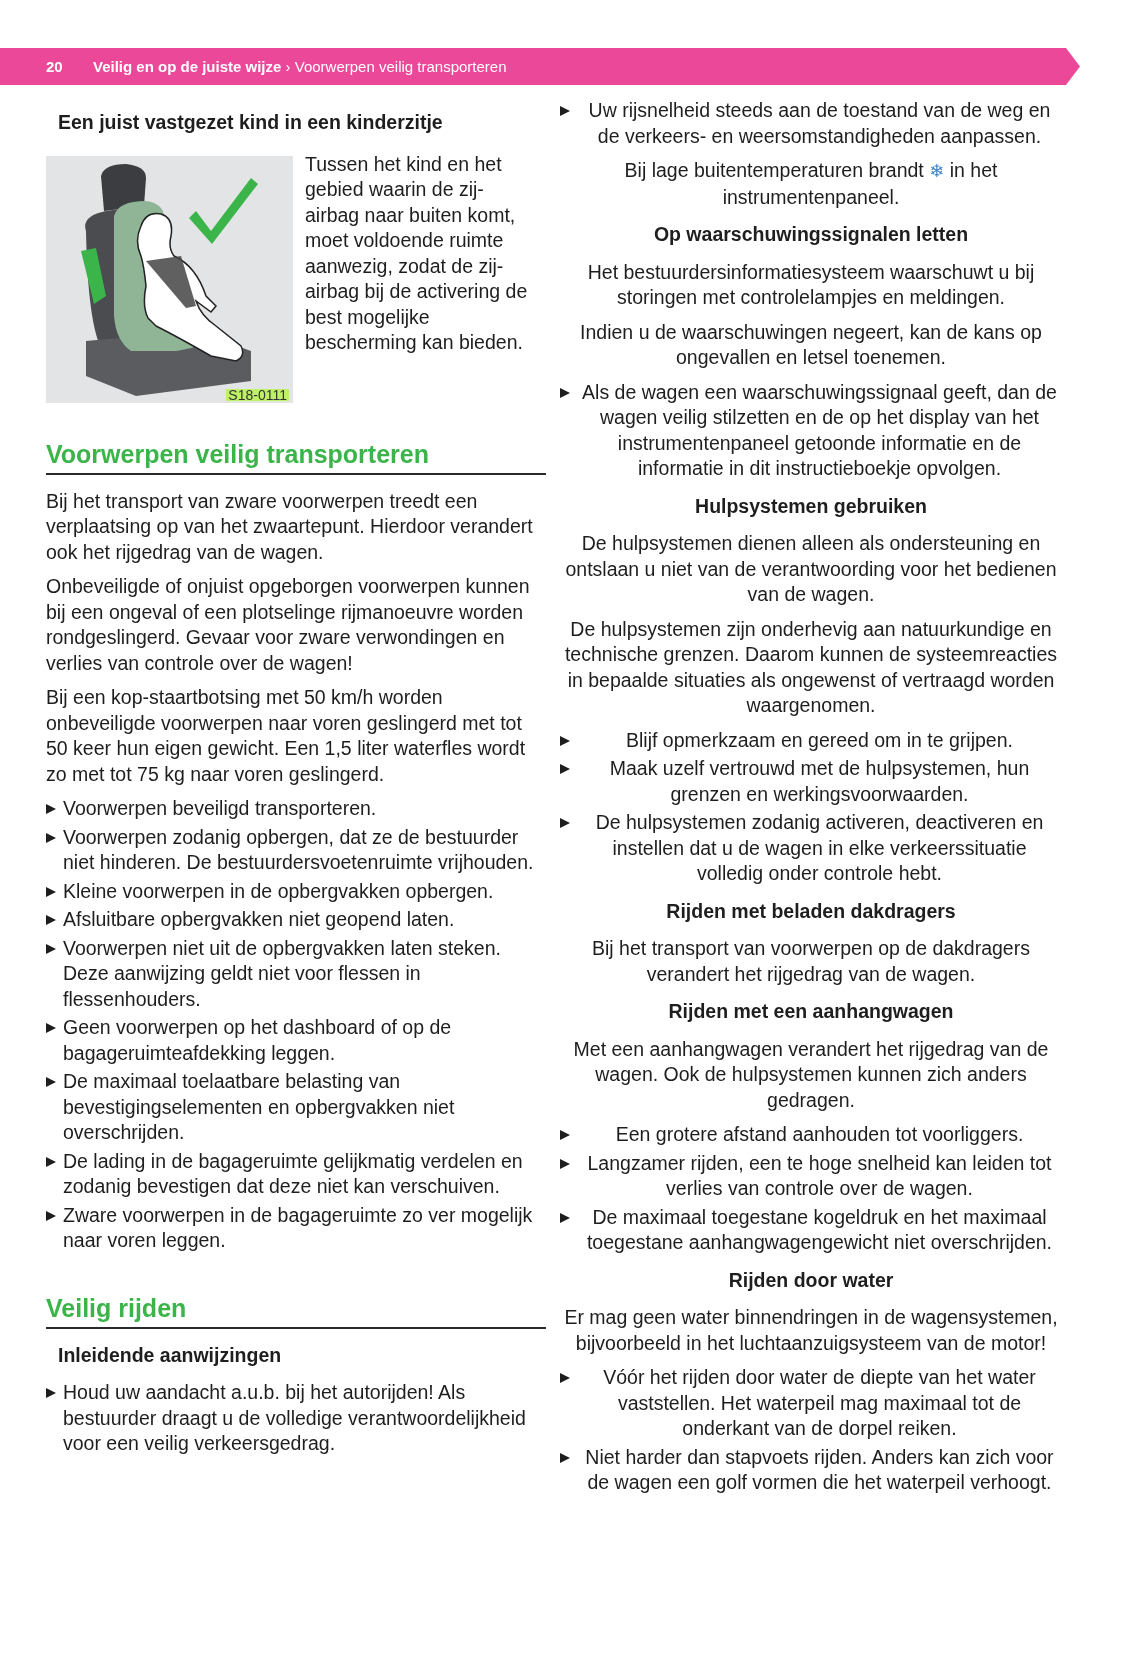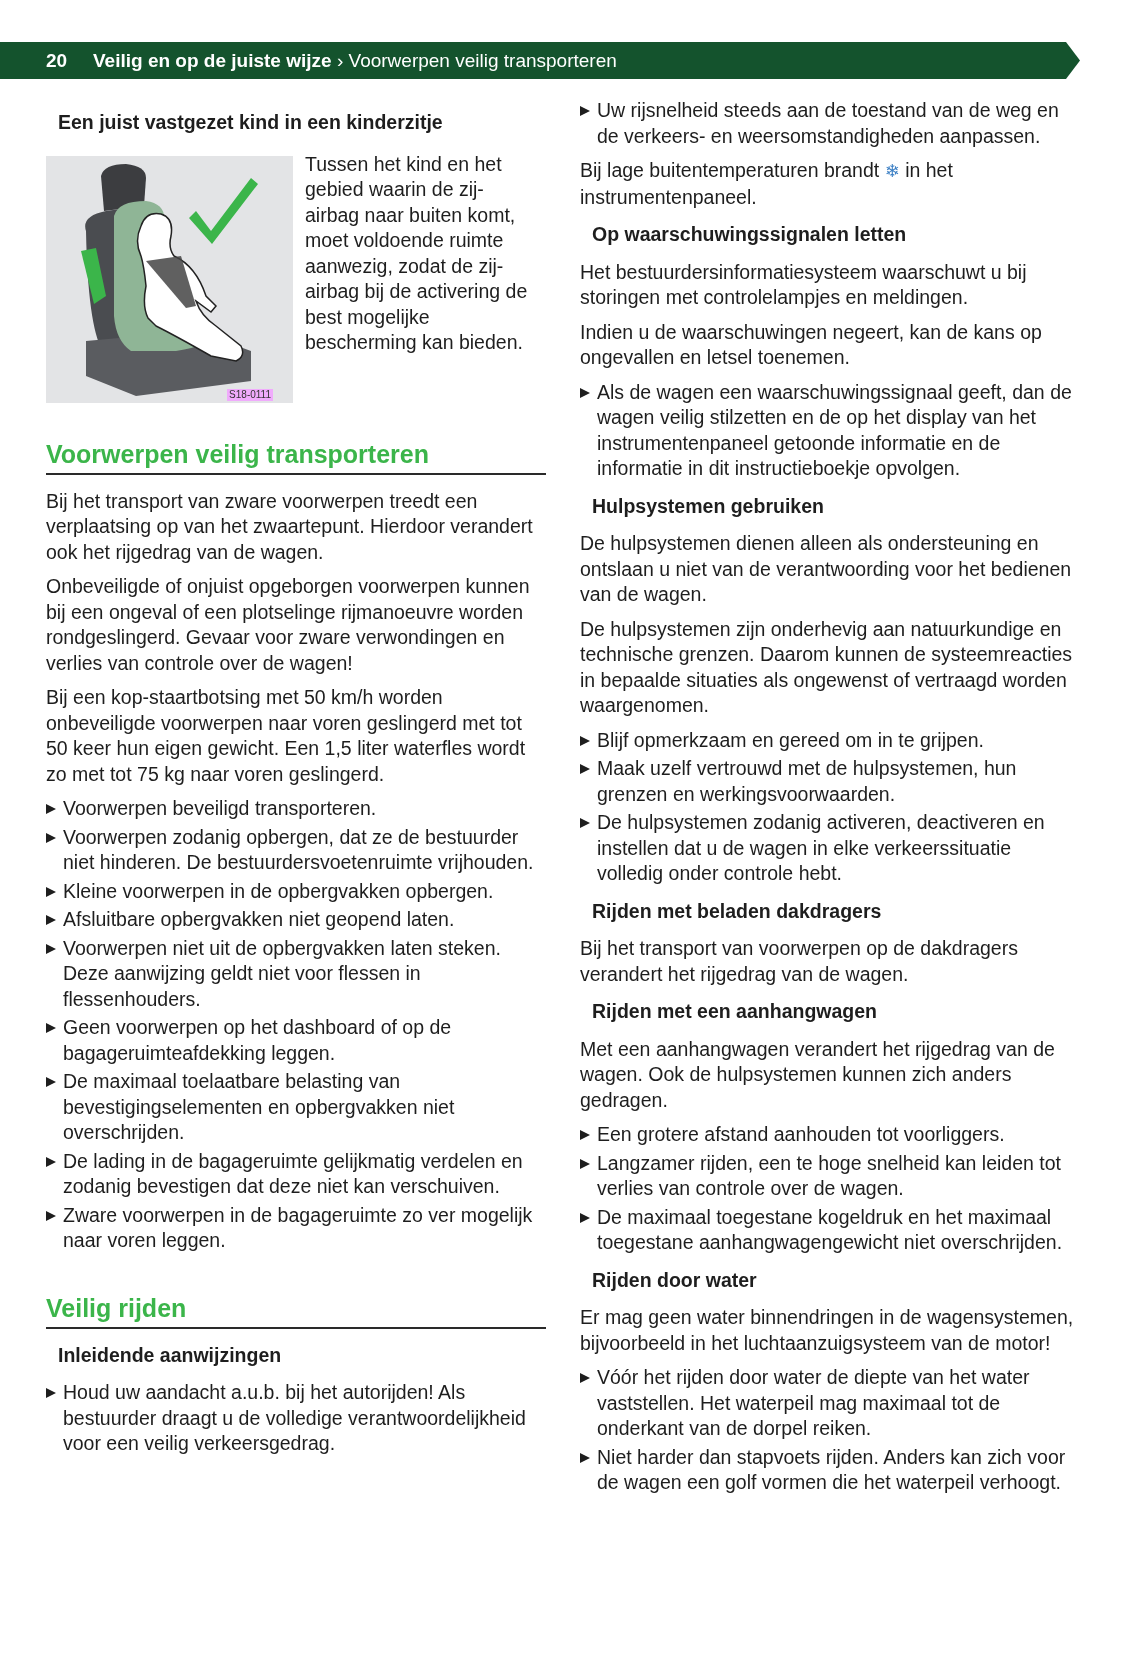--- a/index.html
+++ b/index.html
@@ -2,31 +2,31 @@
 <html><head>
 <meta charset="utf-8">
 <style>
   html, body { margin: 0; padding: 0; background: #ffffff; }
   body {
     width: 1142px; height: 1654px; position: relative; overflow: hidden;
     font-family: "Liberation Sans", "DejaVu Sans", sans-serif;
     color: #1e1e1e;
   }
   .header {
-    position: absolute; left: 0; top: 42px; width: 1080px; height: 37px;
-    background: #14532d;
+    position: absolute; left: 0; top: 48px; width: 1080px; height: 37px;
+    background: #ec4899;
     clip-path: polygon(0 0, 1066px 0, 1080px 18.5px, 1066px 37px, 0 37px);
-    color: #fff; font-size: 19px; line-height: 37px; white-space: nowrap;
+    color: #fff; font-size: 15px; line-height: 37px; white-space: nowrap;
   }
   .header .page-num { position: absolute; left: 46px; font-weight: bold; }
   .header .crumbs { position: absolute; left: 93px; }
   .header .crumb-main { font-weight: bold; }
   .col { position: absolute; top: 98px; font-size: 19.5px; line-height: 25.5px; }
   .col.left { left: 46px; width: 500px; }
-  .col.right { left: 580px; width: 502px; }
+  .col.right { left: 560px; width: 502px; text-align: center; }
   p { margin: 0 0 9px 0; }
   .sub { font-weight: bold; margin: 12px; }
   .sub + p { margin-top: 0; }
   .h2 {
     color: #3bb54a; font-weight: bold; font-size: 25px; line-height: 30px;
     border-bottom: 2px solid #2a2a2a; padding-bottom: 4px; margin: 0 0 14px 0;
   }
   ul.bl { list-style: none; margin: 0 0 9px 0; padding: 0; }
   ul.bl li { position: relative; padding-left: 17px; margin-bottom: 3px; }
   ul.bl li .arrow {
@@ -34,22 +34,22 @@
     border-top: 5.5px solid transparent; border-bottom: 5.5px solid transparent;
     border-left: 10px solid #1e1e1e;
   }
   .figure-row { display: flex; align-items: flex-start; margin-bottom: 36px; }
   .figure {
     width: 247px; height: 247px; background: #e3e4e6; position: relative;
     flex: 0 0 auto; margin-top: 8px;
   }
   .figure svg { position: absolute; left: 0; top: 0; }
   .figure .fig-code {
-    position: absolute; right: 20px; bottom: 2px; font-size: 10px; color: #333;
-    background: #f0abfc; padding: 0 2px; line-height: 12px;
+    position: absolute; right: 4px; bottom: 2px; font-size: 14px; color: #333;
+    background: #bef264; padding: 0 2px; line-height: 12px;
   }
   .figure-text { margin-left: 12px; margin-top: 4px; width: 230px; }
   .snow { color: #3b7fc4; font-size: 18px; }
   .spacer-lg { height: 30px; }
 </style>
 </head>
 <body>
 
 <div class="header">
   <span class="page-num">20</span>

